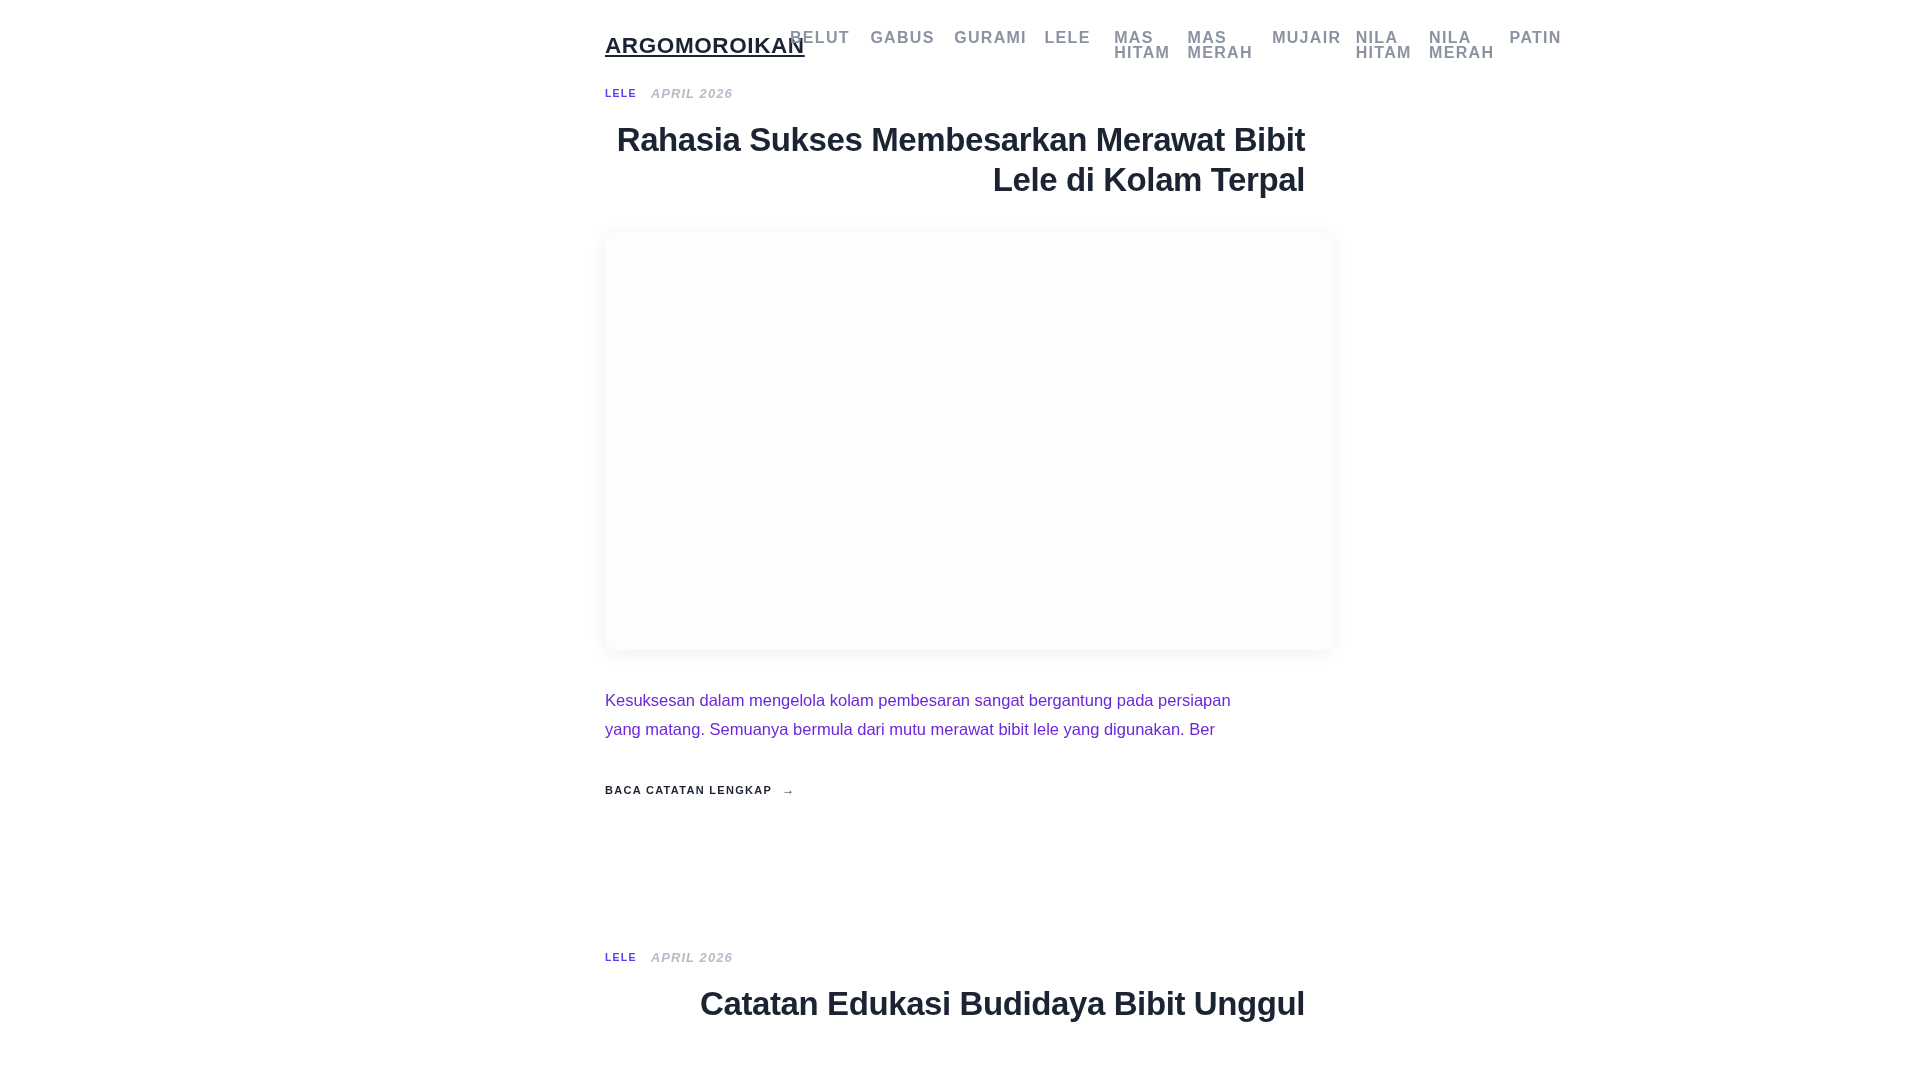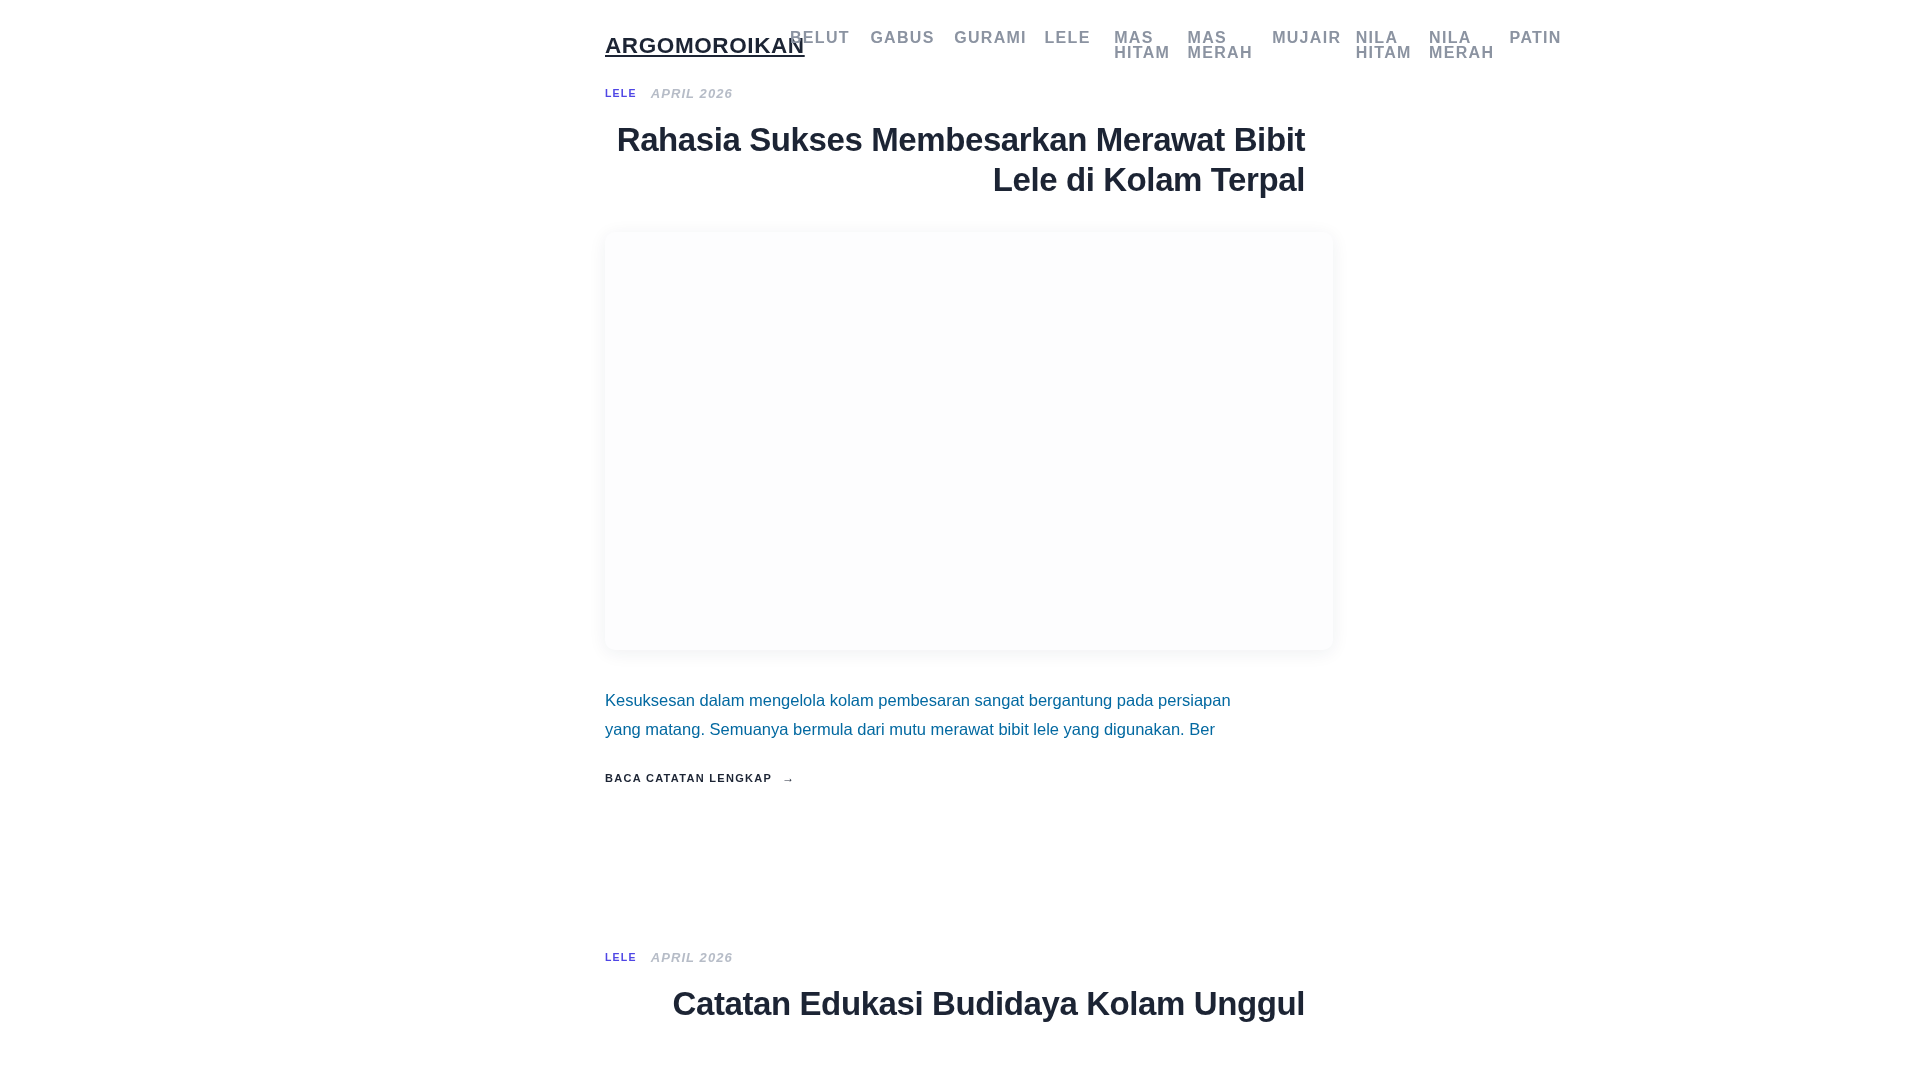--- a/index.html
+++ b/index.html
@@ -112,24 +112,24 @@
     height: 418px;
     background: #fdfdfe;
     border-radius: 10px;
     box-shadow: 0 3px 18px rgba(30, 40, 70, 0.07);
   }
   .excerpt {
     margin-top: 36px;
     width: 640px;
     font-size: 16.5px;
     line-height: 28.5px;
-    color: #0369a1;
+    color: #6d28d9;
   }
   .readmore {
-    margin-top: 28px;
+    margin-top: 40px;
     display: inline-flex;
     align-items: center;
     gap: 10px;
     font-size: 11px;
     font-weight: 700;
     letter-spacing: 1.3px;
     color: #1c2434;
     text-transform: uppercase;
     text-decoration: none;
     cursor: pointer;
@@ -203,16 +203,16 @@
       <span>BACA CATATAN LENGKAP</span>
       <span class="arrow">→</span>
     </a>
   </article>
 
   <article class="article article-2">
     <div class="meta-row">
       <a class="meta-cat" href="#">LELE</a>
       <span class="meta-date">APRIL 2026</span>
     </div>
-    <h2 class="post-title">Catatan Edukasi Budidaya Kolam Unggul</h2>
+    <h2 class="post-title">Catatan Edukasi Budidaya Bibit Unggul</h2>
   </article>
 
 </div>
 
 </body></html>

